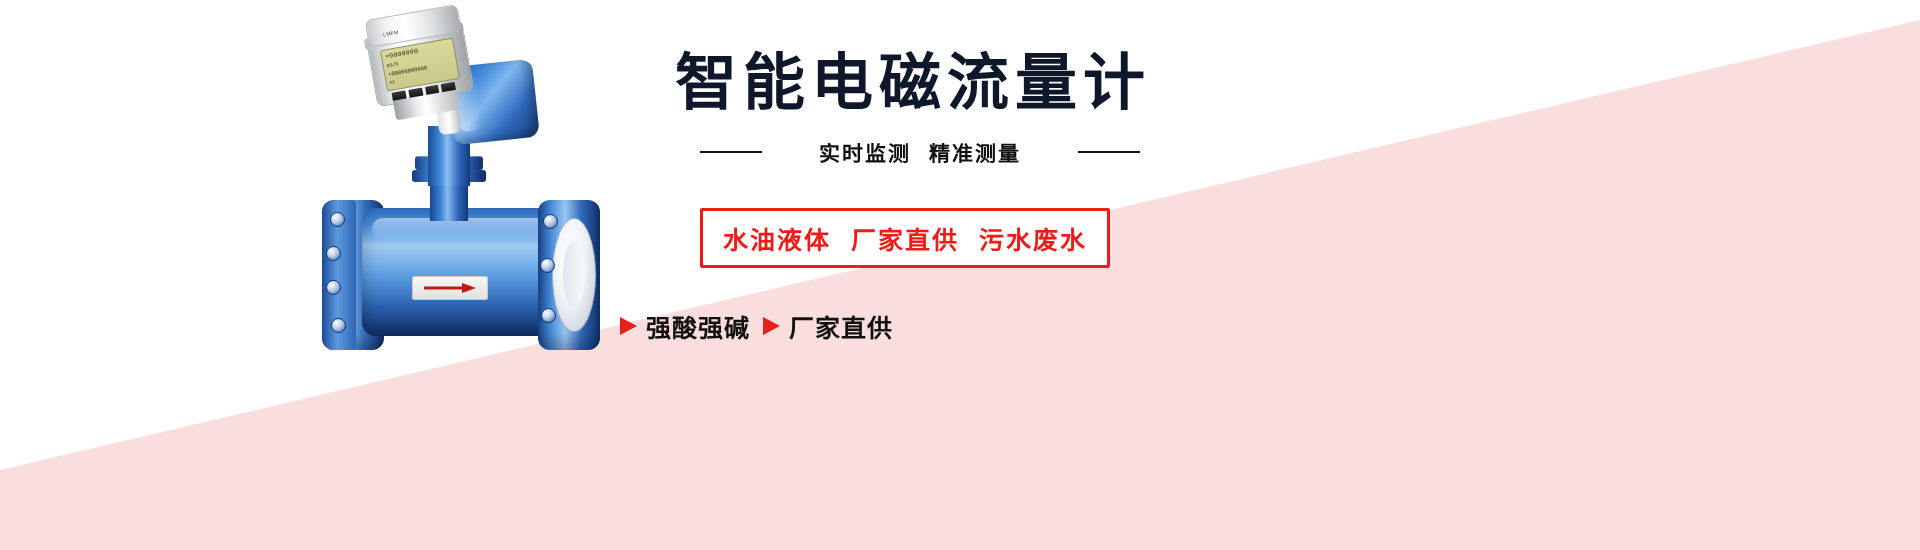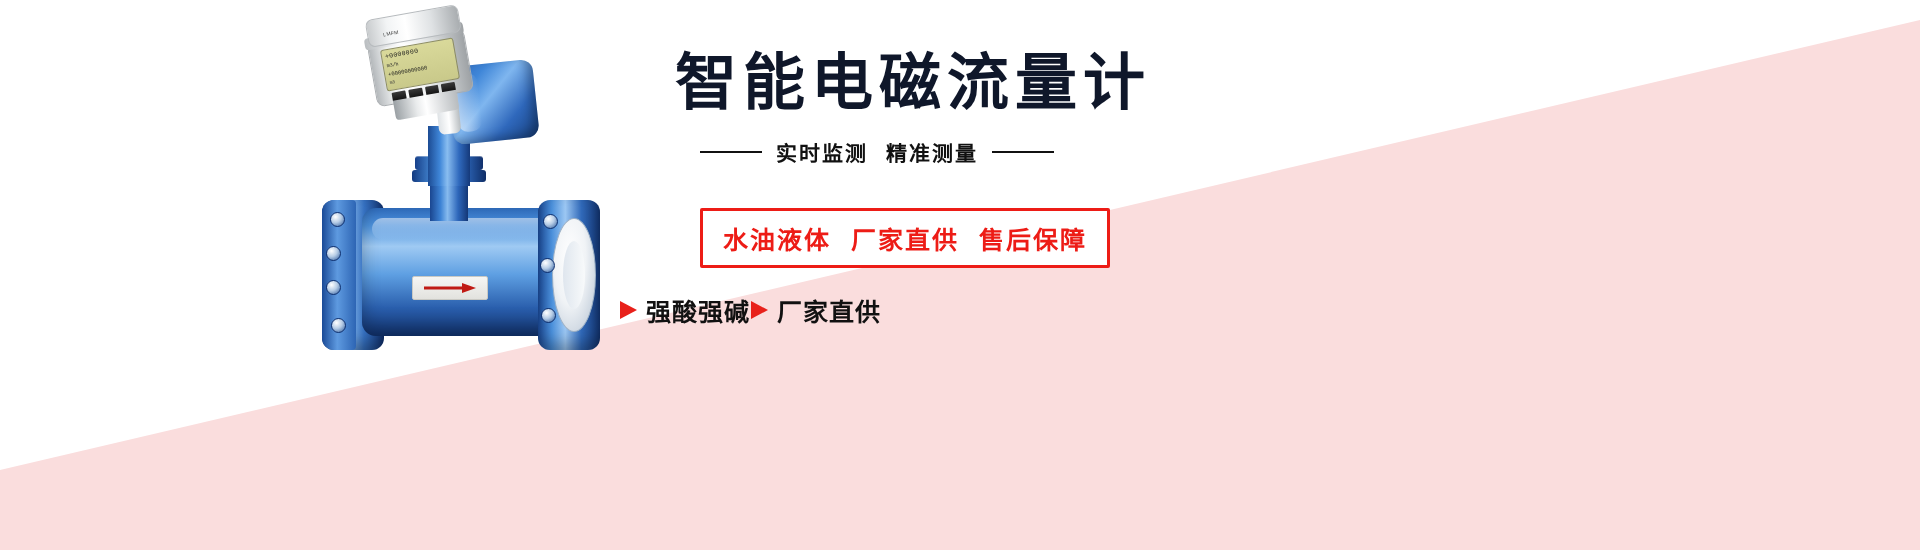--- a/index.html
+++ b/index.html
@@ -163,42 +163,42 @@
   #text-block{position:absolute;left:620px;top:0;width:700px;height:550px;}
 
   .headline{
     position:absolute;left:55px;top:52px;width:470px;
     font-size:62px;font-weight:bold;color:#0f172a;letter-spacing:6px;
     line-height:1;white-space:nowrap;
   }
 
   .sub-row{
     position:absolute;left:80px;top:135px;width:440px;height:34px;
-    display:flex;align-items:center;gap:14px;
+    display:flex;align-items:center;gap:14px;justify-content:space-between;
   }
   .sub-line{height:2px;background:#111;flex:0 0 62px;}
   .sub-text{
     font-size:21px;font-weight:bold;color:#111;letter-spacing:2px;white-space:nowrap;
   }
   .sub-text .gap{display:inline-block;width:18px;}
 
   .promo-box{
     position:absolute;left:80px;top:208px;
     border:3px solid #ed1c16;background:#ffffff;
     padding:9px 20px;border-radius:2px;
     display:inline-block;white-space:nowrap;
   }
   .promo-text{
     font-size:25px;font-weight:bold;color:#ed1c16;letter-spacing:2px;
   }
   .promo-text .gap{display:inline-block;width:20px;}
 
   .feature-row{
-    position:absolute;left:0px;top:290px;width:700px;height:40px;
-    display:flex;align-items:center;gap:1px;white-space:nowrap;
+    position:absolute;left:0px;top:306px;width:700px;height:40px;
+    display:flex;align-items:center;gap:13px;white-space:nowrap;
   }
   .feature{display:inline-flex;align-items:center;gap:9px;}
   .feat-arrow{display:inline-block;width:0;height:0;
     border-top:9px solid transparent;border-bottom:9px solid transparent;
     border-left:17px solid #e8201a;}
   .feat-label{font-size:25px;font-weight:bold;color:#111;letter-spacing:1px;}
 </style>
 </head>
 <body>
 
@@ -265,21 +265,21 @@
 
     <div class="headline">智能电磁流量计</div>
 
     <div class="sub-row">
       <span class="sub-line"></span>
       <span class="sub-text"><span>实时监测</span><span class="gap"></span><span>精准测量</span></span>
       <span class="sub-line"></span>
     </div>
 
     <div class="promo-box">
-      <span class="promo-text"><span>水油液体</span><span class="gap"></span><span>厂家直供</span><span class="gap"></span><span>售后保障</span></span>
+      <span class="promo-text"><span>水油液体</span><span class="gap"></span><span>厂家直供</span><span class="gap"></span><span>污水废水</span></span>
     </div>
 
     <div class="feature-row">
       <span class="feature">
         <span class="feat-arrow"></span>
         <span class="feat-label">强酸强碱</span>
       </span>
       <span class="feature">
         <span class="feat-arrow"></span>
         <span class="feat-label">厂家直供</span>

